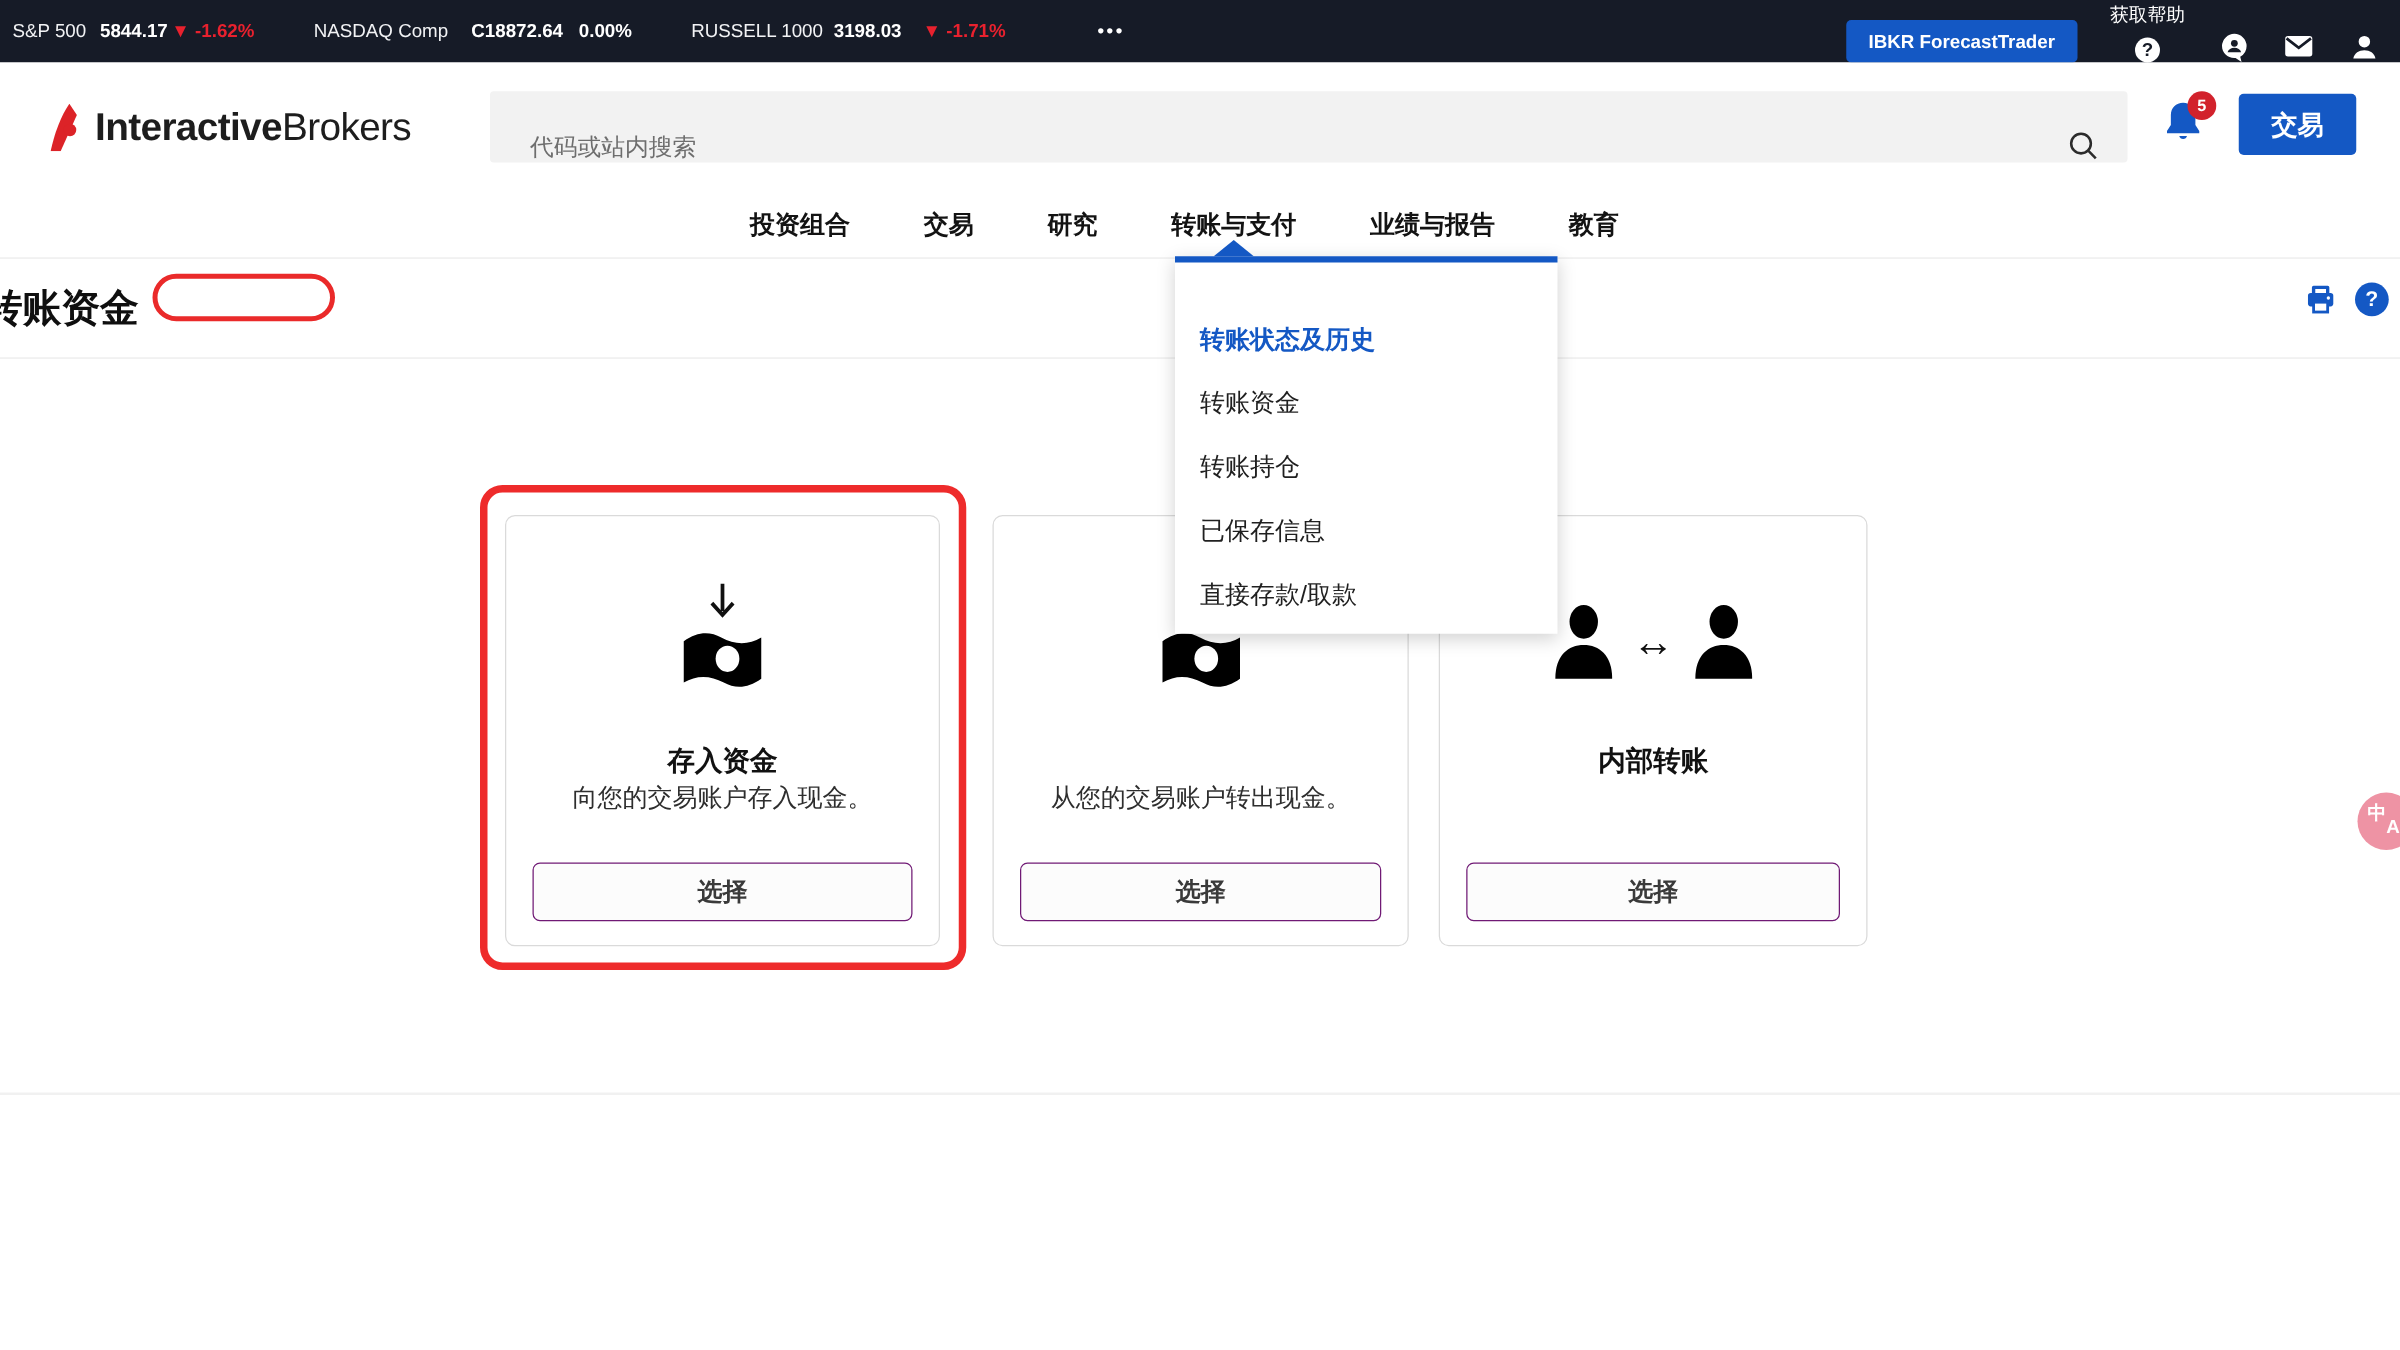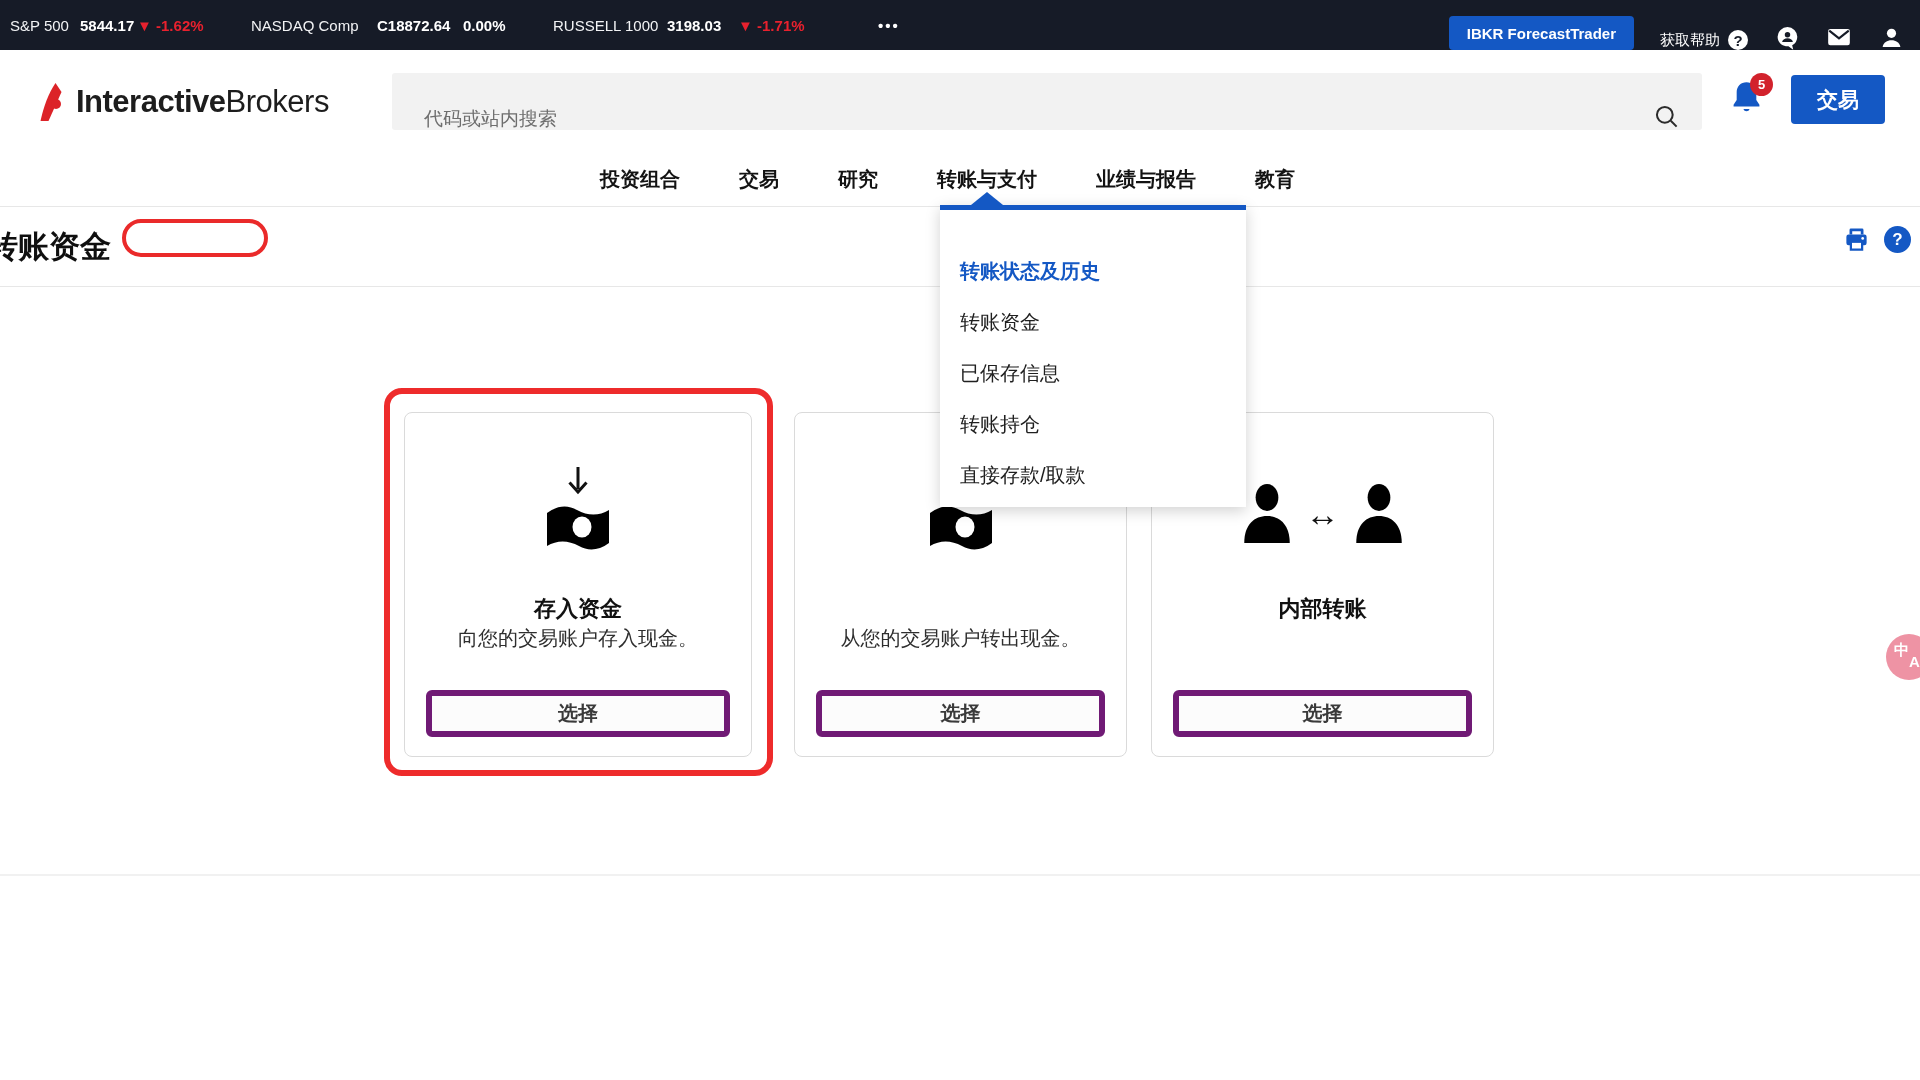--- a/index.html
+++ b/index.html
@@ -11,21 +11,21 @@
   .topbar { position:relative; height:50px; background:#161b27; color:#fff; }
   .topbar span { position:absolute; top:50%; transform:translateY(-50%); font-size:15px; white-space:nowrap; }
   .tk-label { color:#f2f3f5; }
   .tk-value { font-weight:700; }
   .tk-down  { color:#e8212e; font-weight:700; }
   .tk-flat  { color:#fff; font-weight:700; }
   .tk-dots  { color:#fff; font-weight:700; letter-spacing:2px; font-size:16px; cursor:pointer; }
   .topbar-right { position:absolute; right:16px; top:0; height:100%; display:flex; align-items:flex-end; gap:26px; }
   .forecast-btn { background:#1458c4; color:#fff; border:none; border-radius:4px; height:34px;
                   padding:0 18px; font-size:15px; font-weight:700; font-family:inherit; cursor:pointer; }
-  .help-group { display:flex; align-items:center; gap:8px; color:#fff; font-size:15px; cursor:pointer; }
+  .help-group { display:flex; align-items:center; gap:8px; color:#fff; font-size:15px; cursor:pointer;flex-direction:column; }
   .qmark { width:20px; height:20px; border-radius:50%; background:#fff; color:#161b27;
            font-size:13px; font-weight:700; display:flex; align-items:center; justify-content:center; }
   .topbar-icon { width:26px; height:26px; display:flex; align-items:center; justify-content:center; cursor:pointer; }
 
   
   .header { position:relative; height:103px; background:#fff; }
   .logo { position:absolute; left:40px; top:50%; transform:translateY(-50%);
           display:flex; align-items:center; gap:9px; cursor:pointer; }
   .logo-text { font-size:31px; color:#1d1d1d; letter-spacing:-0.5px; }
   .logo-text b { font-weight:700; }
@@ -66,21 +66,21 @@
   .card-iconwrap { position:absolute; top:52px; left:0; right:0;
                    display:flex; flex-direction:column; align-items:center; gap:3px; }
   .card3-row { position:absolute; top:70px; left:0; right:0; display:flex;
                align-items:center; justify-content:center; gap:14px; }
   .swap-glyph { font-size:34px; font-weight:600; color:#111; line-height:1; }
   .card-title { position:absolute; top:181px; width:100%; text-align:center;
                 font-size:22px; font-weight:700; color:#111; }
   .card-sub { position:absolute; top:212px; width:100%; text-align:center;
               font-size:20px; color:#2e2e2e; }
   .card-btn { position:absolute; left:21px; right:21px; top:277px; height:47px;
-              background:#fcfcfc; border:6px solid #701a75; border-radius:6px;
+              background:#fcfcfc; border:1px solid #701a75; border-radius:6px;
               font-size:20px; font-weight:700; color:#3a3a3a; font-family:inherit; cursor:pointer; }
   .card-annotation { position:absolute; left:384px; top:101px; width:389px; height:388px;
                      border:6px solid #ee2b2b; border-radius:18px; z-index:30; pointer-events:none; }
   .bottom-divider { position:absolute; top:587px; left:0; width:100%; border-top:2px solid #f1f1f1; }
 
   
   .dropdown { position:absolute; left:940px; top:205px; width:306px; height:302px;
               background:#fff; border-top:5px solid #1458c4; z-index:40;
               box-shadow:0 4px 14px rgba(0,0,0,0.18); }
   .dropdown .caret { position:absolute; top:-18px; left:31px; width:0; height:0;
@@ -242,22 +242,22 @@
 
     <div class="card-annotation"></div>
     <div class="bottom-divider"></div>
   </div>
 
   <div class="dropdown">
     <div class="caret"></div>
     <ul>
       <li class="active">转账状态及历史</li>
       <li>转账资金</li>
+      <li>转账持仓</li>
       <li>已保存信息</li>
-      <li>转账持仓</li>
       <li>直接存款/取款</li>
     </ul>
   </div>
 
   <div class="translate-fab">
     <span class="zh">中</span>
     <span class="en">A</span>
   </div>
 
 </div>

